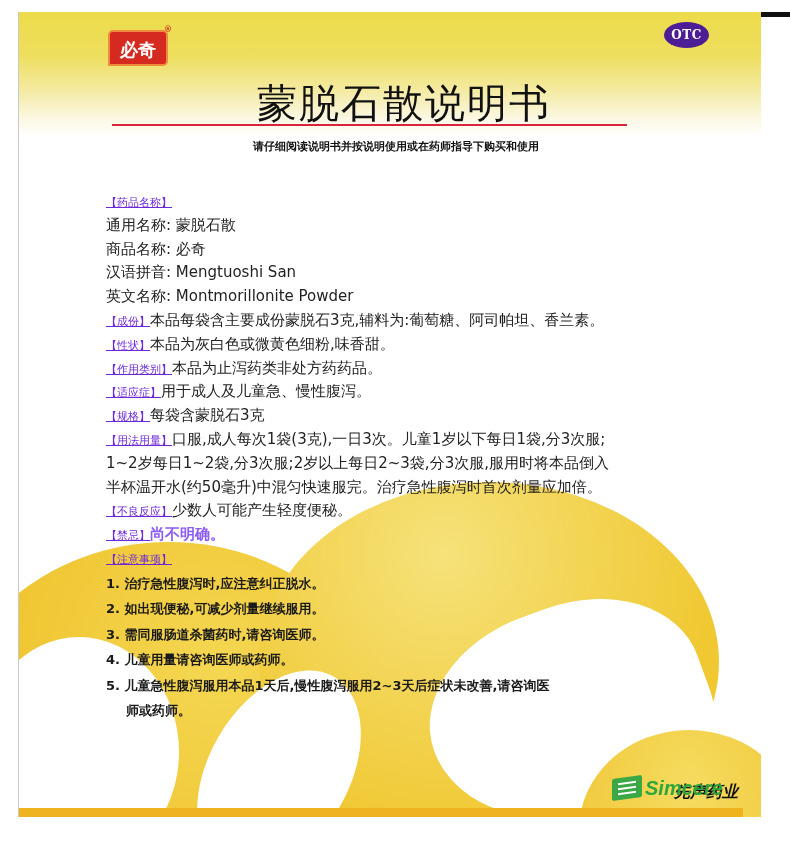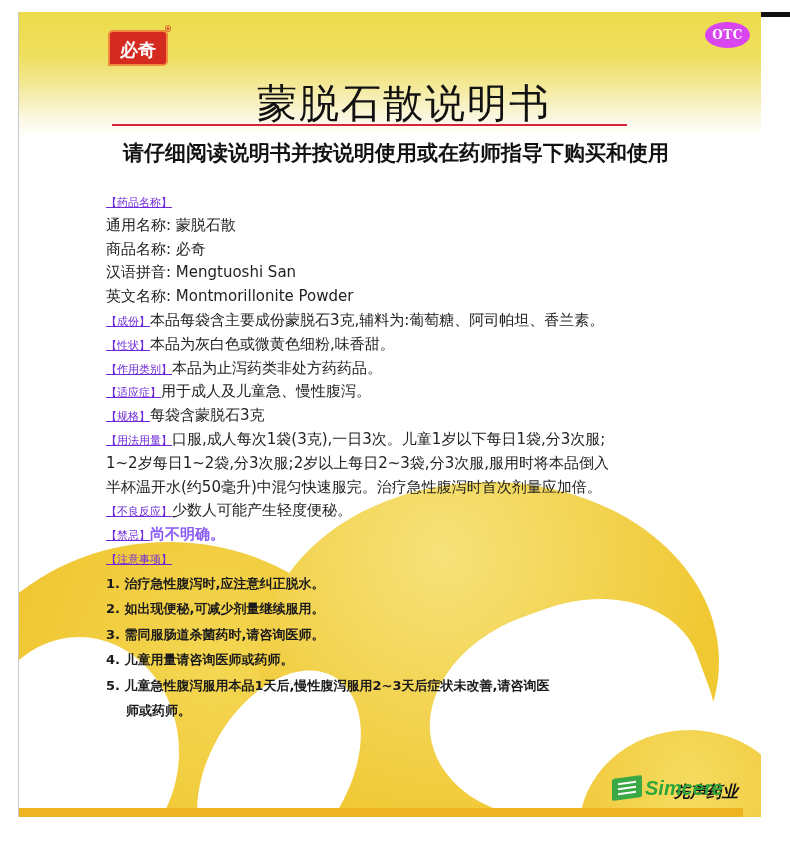--- a/index.html
+++ b/index.html
@@ -26,33 +26,33 @@
     .bottom-band { position: absolute; left: 0; bottom: 0; width: 724px; height: 9px; background: #efb31f; }
 
     .brand-logo {
       position: absolute; left: 89px; top: 18px; width: 60px; height: 36px;
       background: #d42a1f; border: 2px solid #f08a3c; border-radius: 5px 5px 5px 0;
       color: #fff; font-weight: bold; font-size: 18px; line-height: 36px; text-align: center;
       box-sizing: border-box; font-family: "DejaVu Sans", sans-serif;
     }
     .brand-logo .reg { position: absolute; right: -6px; top: -6px; font-size: 8px; line-height: 8px; color: #d42a1f; }
     .otc-badge {
-      position: absolute; left: 686px; top: 10px; width: 45px; height: 26px; border-radius: 50%;
-      background: #d946ef; color: #fff; font-family: "DejaVu Serif", serif; font-weight: bold;
+      position: absolute; left: 645px; top: 10px; width: 45px; height: 26px; border-radius: 50%;
+      background: #4c1d95; color: #fff; font-family: "DejaVu Serif", serif; font-weight: bold;
       font-size: 12px; line-height: 26px; text-align: center; letter-spacing: 0.5px;
     }
     .title {
       position: absolute; left: 0; width: 100%; top: 64px; text-align: center;
       font-size: 40px; color: #111; letter-spacing: 2px; font-weight: normal;
       padding-left: 28px; box-sizing: border-box;
     }
     .title-rule { position: absolute; left: 93px; top: 112px; width: 515px; height: 2px; background: #d7263b; }
     .subtitle {
       position: absolute; left: 0; width: 100%; top: 127px; text-align: center;
-      font-size: 21px; color: #111; font-weight: bold; padding-left: 12px; box-sizing: border-box;
+      font-size: 11px; color: #111; font-weight: bold; padding-left: 12px; box-sizing: border-box;
     }
 
     .content { position: absolute; left: 87px; top: 178px; width: 650px; color: #222; font-size: 15px; }
     .line { height: 23.8px; line-height: 23.8px; white-space: nowrap; }
     .sec { color: #6d28d9; font-size: 11px; text-decoration: underline; }
     .val-bold { font-weight: bold; color: #8b5cf6; }
     .note { font-weight: bold; color: #1a1a1a; font-size: 13px; height: 25.5px; line-height: 25.5px; }
     .note-cont { padding-left: 20px; }
 
     .simcere { position: absolute; left: 593px; top: 753px; width: 140px; height: 40px; }

